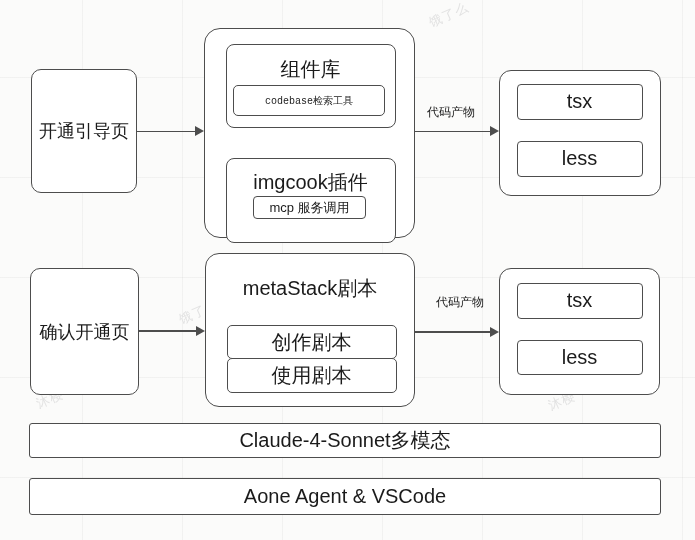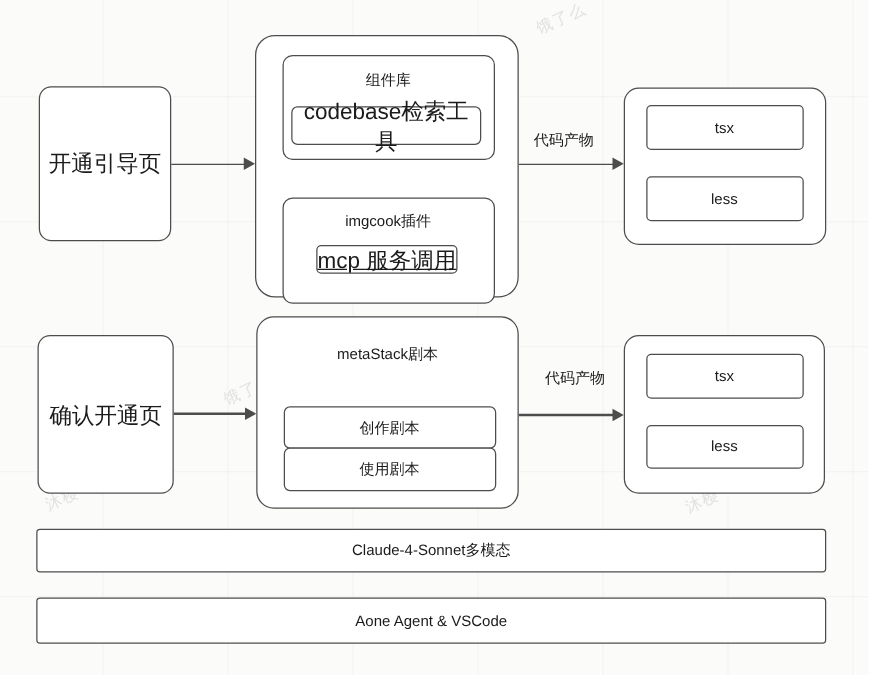--- a/index.html
+++ b/index.html
@@ -30,21 +30,21 @@
     border-top:5px solid transparent;
     border-bottom:5px solid transparent;
     border-left:9px solid #4d4d4d;
   }
   .albl{ position:absolute; font-size:12px; color:#1b1b1b; text-align:center; white-space:nowrap; }
   .wm{
     position:absolute; color:#e2e2e2; font-size:13px;
     transform:rotate(-24deg); white-space:nowrap; letter-spacing:1px;
     pointer-events:none;
   }
-  .f16{ font-size:18px; } .f15{ font-size:12px; } .f14{ font-size:18px; } .f13{ font-size:18px;text-decoration:underline; }
+  .f16{ font-size:18px; } .f15{ font-size:20px; } .f14{ font-size:10px;font-family:Liberation Mono, monospace; } .f13{ font-size:13px; }
 </style>
 </head>
 <body>
 
 <div class="canvas">
 
   <span class="wm" style="left:34px;top:86px;">沐樱</span>
   <span class="wm" style="left:428px;top:6px;">饿了么</span>
   <span class="wm" style="left:514px;top:88px;">沐樱</span>
   <span class="wm" style="left:178px;top:303px;">饿了么</span>

